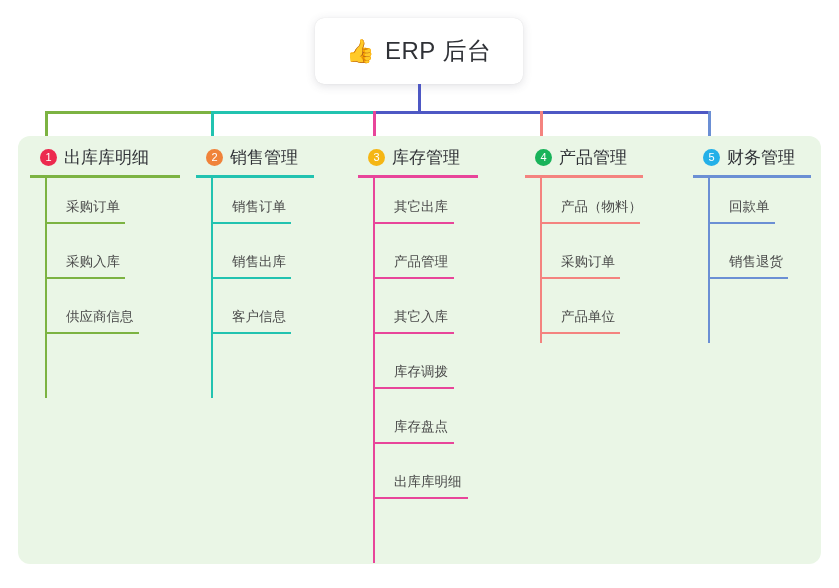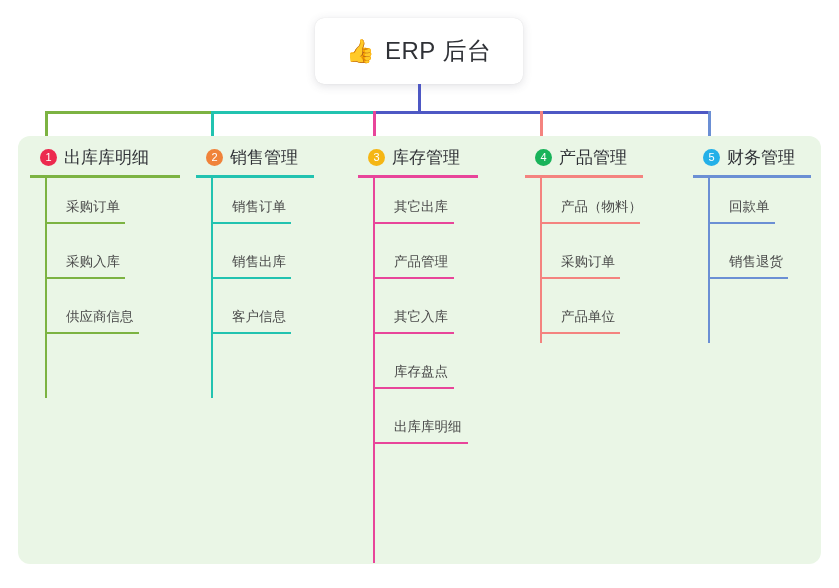--- a/index.html
+++ b/index.html
@@ -152,20 +152,24 @@
           </div>
           <div class="item">
             <span class="item-label">产品管理</span>
             <div class="item-rule" style="background: rgb(232, 69, 154); width: 81px;"></div>
           </div>
           <div class="item">
             <span class="item-label">其它入库</span>
             <div class="item-rule" style="background: rgb(232, 69, 154); width: 81px;"></div>
           </div>
           <div class="item">
+            <span class="item-label">库存调拨</span>
+            <div class="item-rule" style="background: rgb(232, 69, 154); width: 81px;"></div>
+          </div>
+          <div class="item">
             <span class="item-label">库存盘点</span>
             <div class="item-rule" style="background: rgb(232, 69, 154); width: 81px;"></div>
           </div>
           <div class="item">
             <span class="item-label">出库库明细</span>
             <div class="item-rule" style="background: rgb(232, 69, 154); width: 95px;"></div>
           </div>
         </div>
       </div>
       <div class="column" style="left: 525px; width: 118px;">

